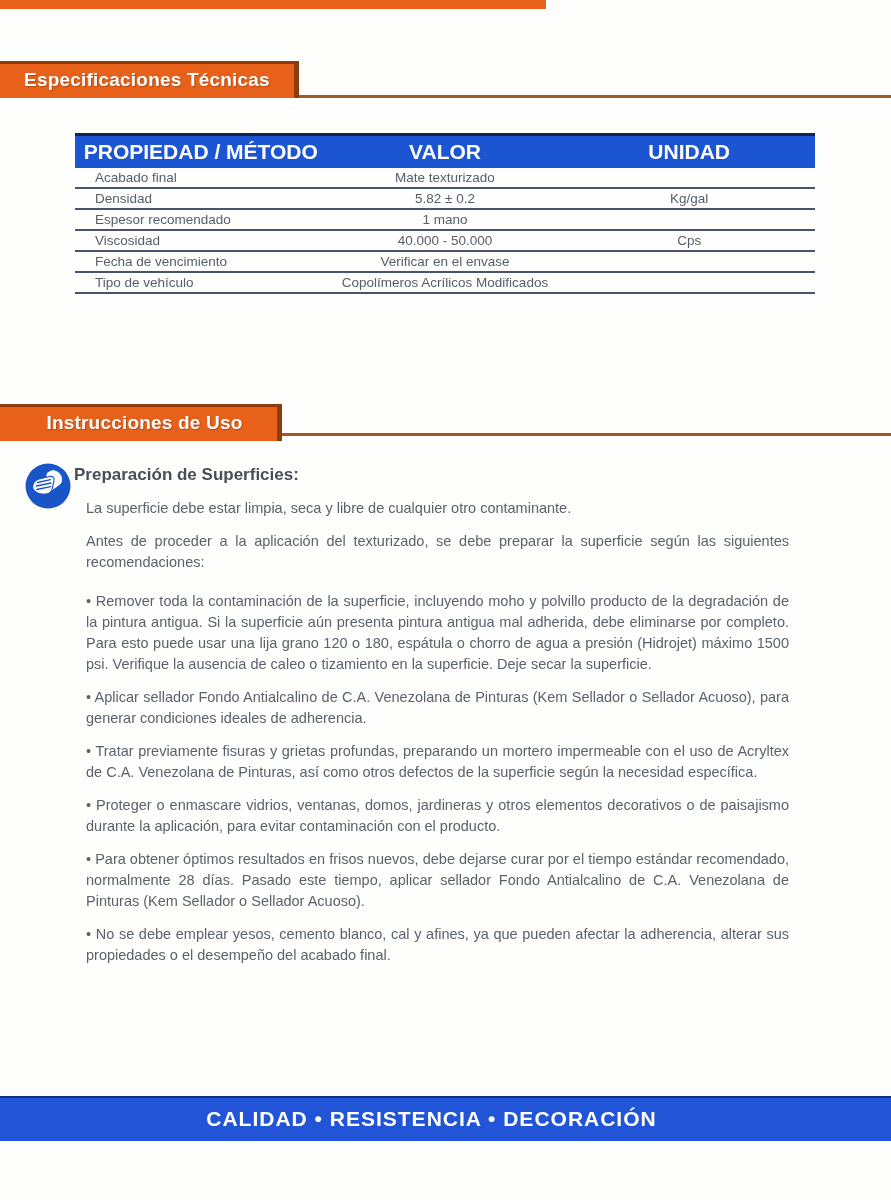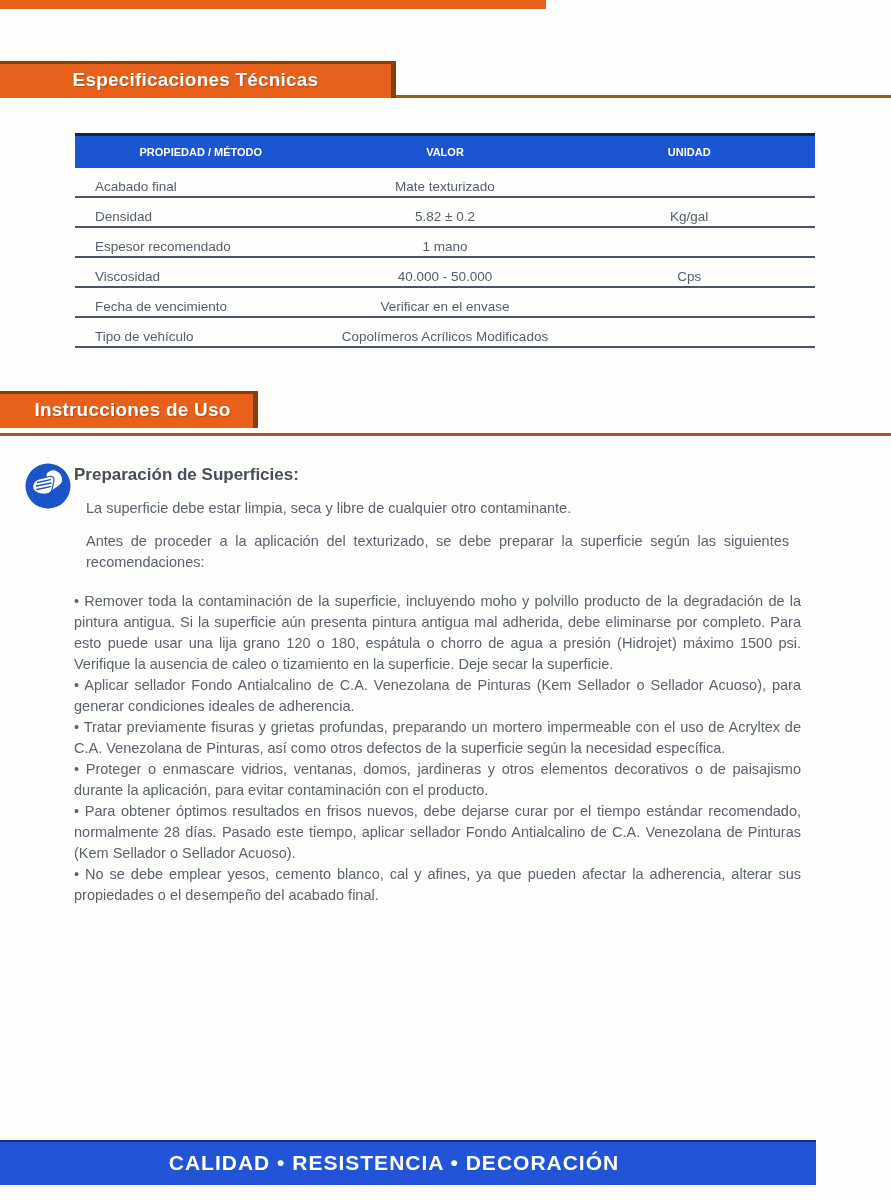--- a/index.html
+++ b/index.html
@@ -12,60 +12,60 @@
   .top-bar { position:absolute; left:0; top:0; width:546px; height:9px; background:#E8611A; }
 
   
   .section-banner {
     position:absolute; left:0; height:37px; box-sizing:border-box;
     background:#E8611A; border-top:3px solid #8C3D0E; border-right:5px solid #8C3D0E;
     color:#FFFFFF; font-weight:bold; font-size:19px; text-align:center; line-height:32px;
     text-shadow:1px 1px 1px rgba(90,30,0,.35);
     letter-spacing:.2px;
   }
-  #specs-banner { top:61px; width:396px; }
-  #usage-banner { top:391px; width:258px;padding-left:12px; }
+  #specs-banner { top:61px; width:299px; }
+  #usage-banner { top:404px; width:282px;padding-left:12px; }
   .h-rule { position:absolute; left:0; width:891px; height:3px; background:#A05A28; }
   #specs-rule { top:95px; }
   #usage-rule { top:433px; }
 
   
   .spec-table { position:absolute; left:75px; top:133px; width:740px; }
   .thead {
     display:grid; grid-template-columns:34% 32% 34%; align-items:center;
     height:32px; background:#1C55D2; border-top:3px solid #17224D;
-    color:#FFFFFF; font-weight:bold; font-size:11px;
+    color:#FFFFFF; font-weight:bold; font-size:21px;
   }
   .thead > div { text-align:center; }
   .trow {
     display:grid; grid-template-columns:34% 32% 34%; align-items:center;
     height:19px; border-bottom:2px solid #49536C;
-    color:#555E6A; font-size:13.5px;margin-top:9px;
+    color:#555E6A; font-size:13.5px;
   }
   .trow > div:nth-child(1) { padding-left:20px; }
   .trow > div:nth-child(2), .trow > div:nth-child(3) { text-align:center; }
 
   
   .prep-icon { position:absolute; left:24px; top:462px; width:48px; height:48px; }
   .prep {
     position:absolute; left:74px; top:464px; width:727px;
     color:#5A626B; font-size:14.5px; line-height:21px;
   }
   .prep h3 { margin:0 0 8px 0; font-size:17px; line-height:22px; color:#474E57; font-weight:bold; }
   .prep p { margin:12px; }
   .prep .justify { text-align:justify; }
   .bullets { margin-top:18px; }
-  .bullets p { margin:0; text-align:justify; }
+  .bullets p { margin:12px; text-align:justify; }
 
   
   .footer-bar {
-    position:absolute; left:0; top:1096px; width:816px; height:45px; box-sizing:border-box;
+    position:absolute; left:0; top:1096px; width:891px; height:45px; box-sizing:border-box;
     background:#2154D6; border-top:2px solid #10307C;
     color:#FFFFFF; font-weight:bold; font-size:21px; letter-spacing:1px;
-    text-align:center; line-height:42px; padding-right:28px;margin-top:44px;
+    text-align:center; line-height:42px; padding-right:28px;
   }
 </style>
 </head>
 <body>
 
 <div class="page">
 
   <div class="top-bar"></div>
 
   <div class="h-rule" id="specs-rule"></div>

